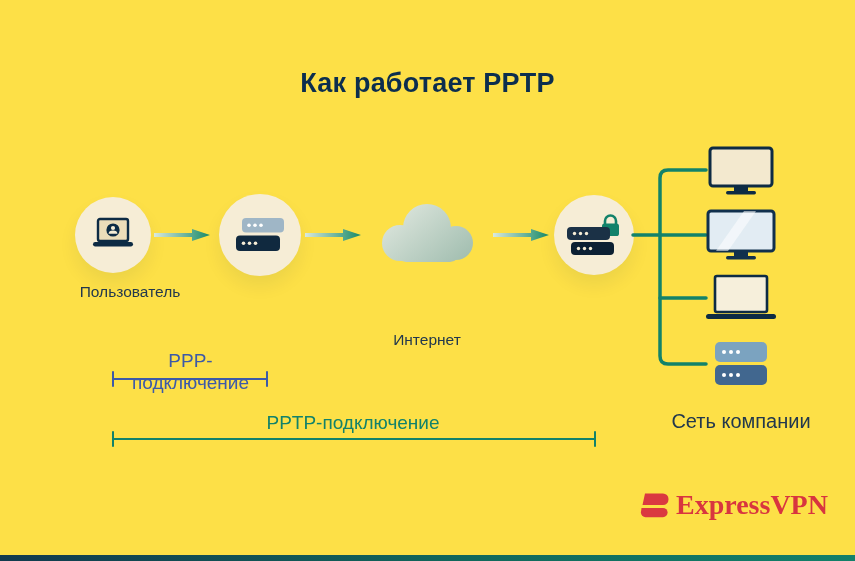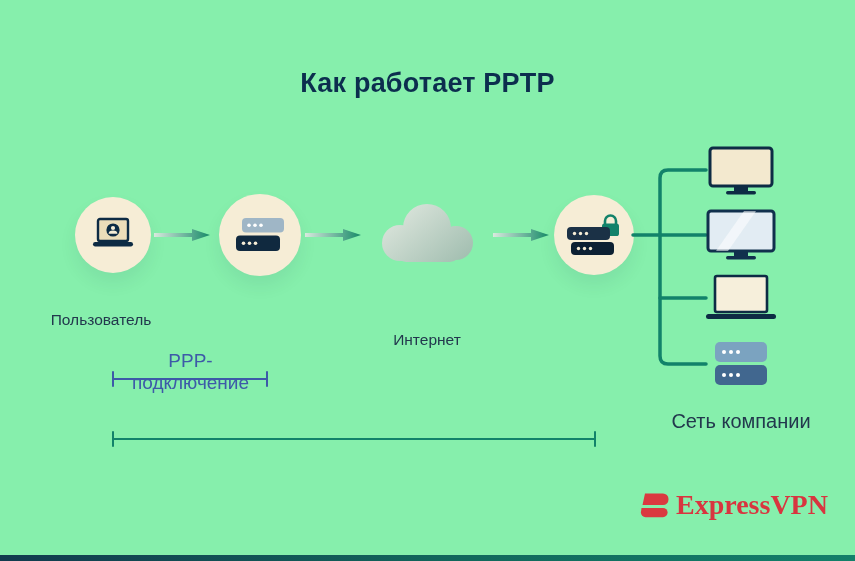--- a/index.html
+++ b/index.html
@@ -1,17 +1,17 @@
 <!DOCTYPE html>
 <html><head>
 <meta charset="utf-8">
 <style>
   html,body{margin:0;padding:0;background:#ffffff;}
   .canvas{
-    position:relative;width:855px;height:561px;background:#86efac;overflow:hidden;
+    position:relative;width:855px;height:561px;background:#fde047;overflow:hidden;
     font-family:"Liberation Sans", sans-serif;
   }
   .title{
     position:absolute;top:68px;left:0;width:100%;text-align:center;
     font-size:27px;font-weight:700;color:#0c2e4e;letter-spacing:0.2px;
   }
   .node-circle{
     position:absolute;border-radius:50%;background:#f6edd6;
     display:flex;align-items:center;justify-content:center;
     box-shadow:0 10px 18px rgba(13,43,68,0.07);
@@ -105,21 +105,21 @@
       <circle cx="9.5" cy="20.5" r="1.7" fill="#f6edd6"></circle>
       <circle cx="15.5" cy="20.5" r="1.7" fill="#f6edd6"></circle>
       <circle cx="21.5" cy="20.5" r="1.7" fill="#f6edd6"></circle>
       <rect x="6" y="29" width="43" height="13" rx="4" fill="#0c2033"></rect>
       <circle cx="13.5" cy="35.5" r="1.7" fill="#f6edd6"></circle>
       <circle cx="19.5" cy="35.5" r="1.7" fill="#f6edd6"></circle>
       <circle cx="25.5" cy="35.5" r="1.7" fill="#f6edd6"></circle>
     </svg>
   </div>
 
-  <div class="node-label" style="left:28px;top:283px;width:146px;margin-top:28px;">Пользователь</div>
+  <div class="node-label" style="left:57px;top:283px;width:146px;">Пользователь</div>
   <div class="node-label" style="left:357px;top:283px;width:140px;margin-top:48px;">Интернет</div>
 
   <svg class="abs" style="left:630px;top:158px;" width="80" height="216" viewBox="0 0 80 216">
     <g fill="none" stroke="#12826a" stroke-width="3.5" stroke-linecap="round">
       <path d="M76 12 H38 Q30 12 30 20 V198 Q30 206 38 206 H76"></path>
       <path d="M3 77 H76"></path>
       <path d="M30 140 H76"></path>
     </g>
   </svg>
 
@@ -156,20 +156,21 @@
 
   <div class="bracket-label ppp-color" style="left:113px;top:350px;width:155px;">PPP-подключение</div>
   <svg class="abs" style="left:111px;top:369px;" width="158" height="20" viewBox="0 0 158 20">
     <g stroke="#3d5aa8" stroke-width="2" stroke-linecap="round">
       <line x1="2" y1="3" x2="2" y2="17"></line>
       <line x1="2" y1="10" x2="156" y2="10"></line>
       <line x1="156" y1="3" x2="156" y2="17"></line>
     </g>
   </svg>
 
+  <div class="bracket-label pptp-color" style="left:233px;top:412px;width:240px;">PPTP-подключение</div>
   <svg class="abs" style="left:111px;top:429px;" width="486" height="20" viewBox="0 0 486 20">
     <g stroke="#12826a" stroke-width="2" stroke-linecap="round">
       <line x1="2" y1="3" x2="2" y2="17"></line>
       <line x1="2" y1="10" x2="484" y2="10"></line>
       <line x1="484" y1="3" x2="484" y2="17"></line>
     </g>
   </svg>
 
   <svg class="abs" style="left:639px;top:492px;" width="30" height="27" viewBox="0 0 30 27">
     <path d="M6 1.5 h18 a5.5 5.5 0 0 1 5.5 5.5 v0.5 a5.5 5.5 0 0 1 -5.5 5.5 h-20.5 z" fill="#da3940"></path>

